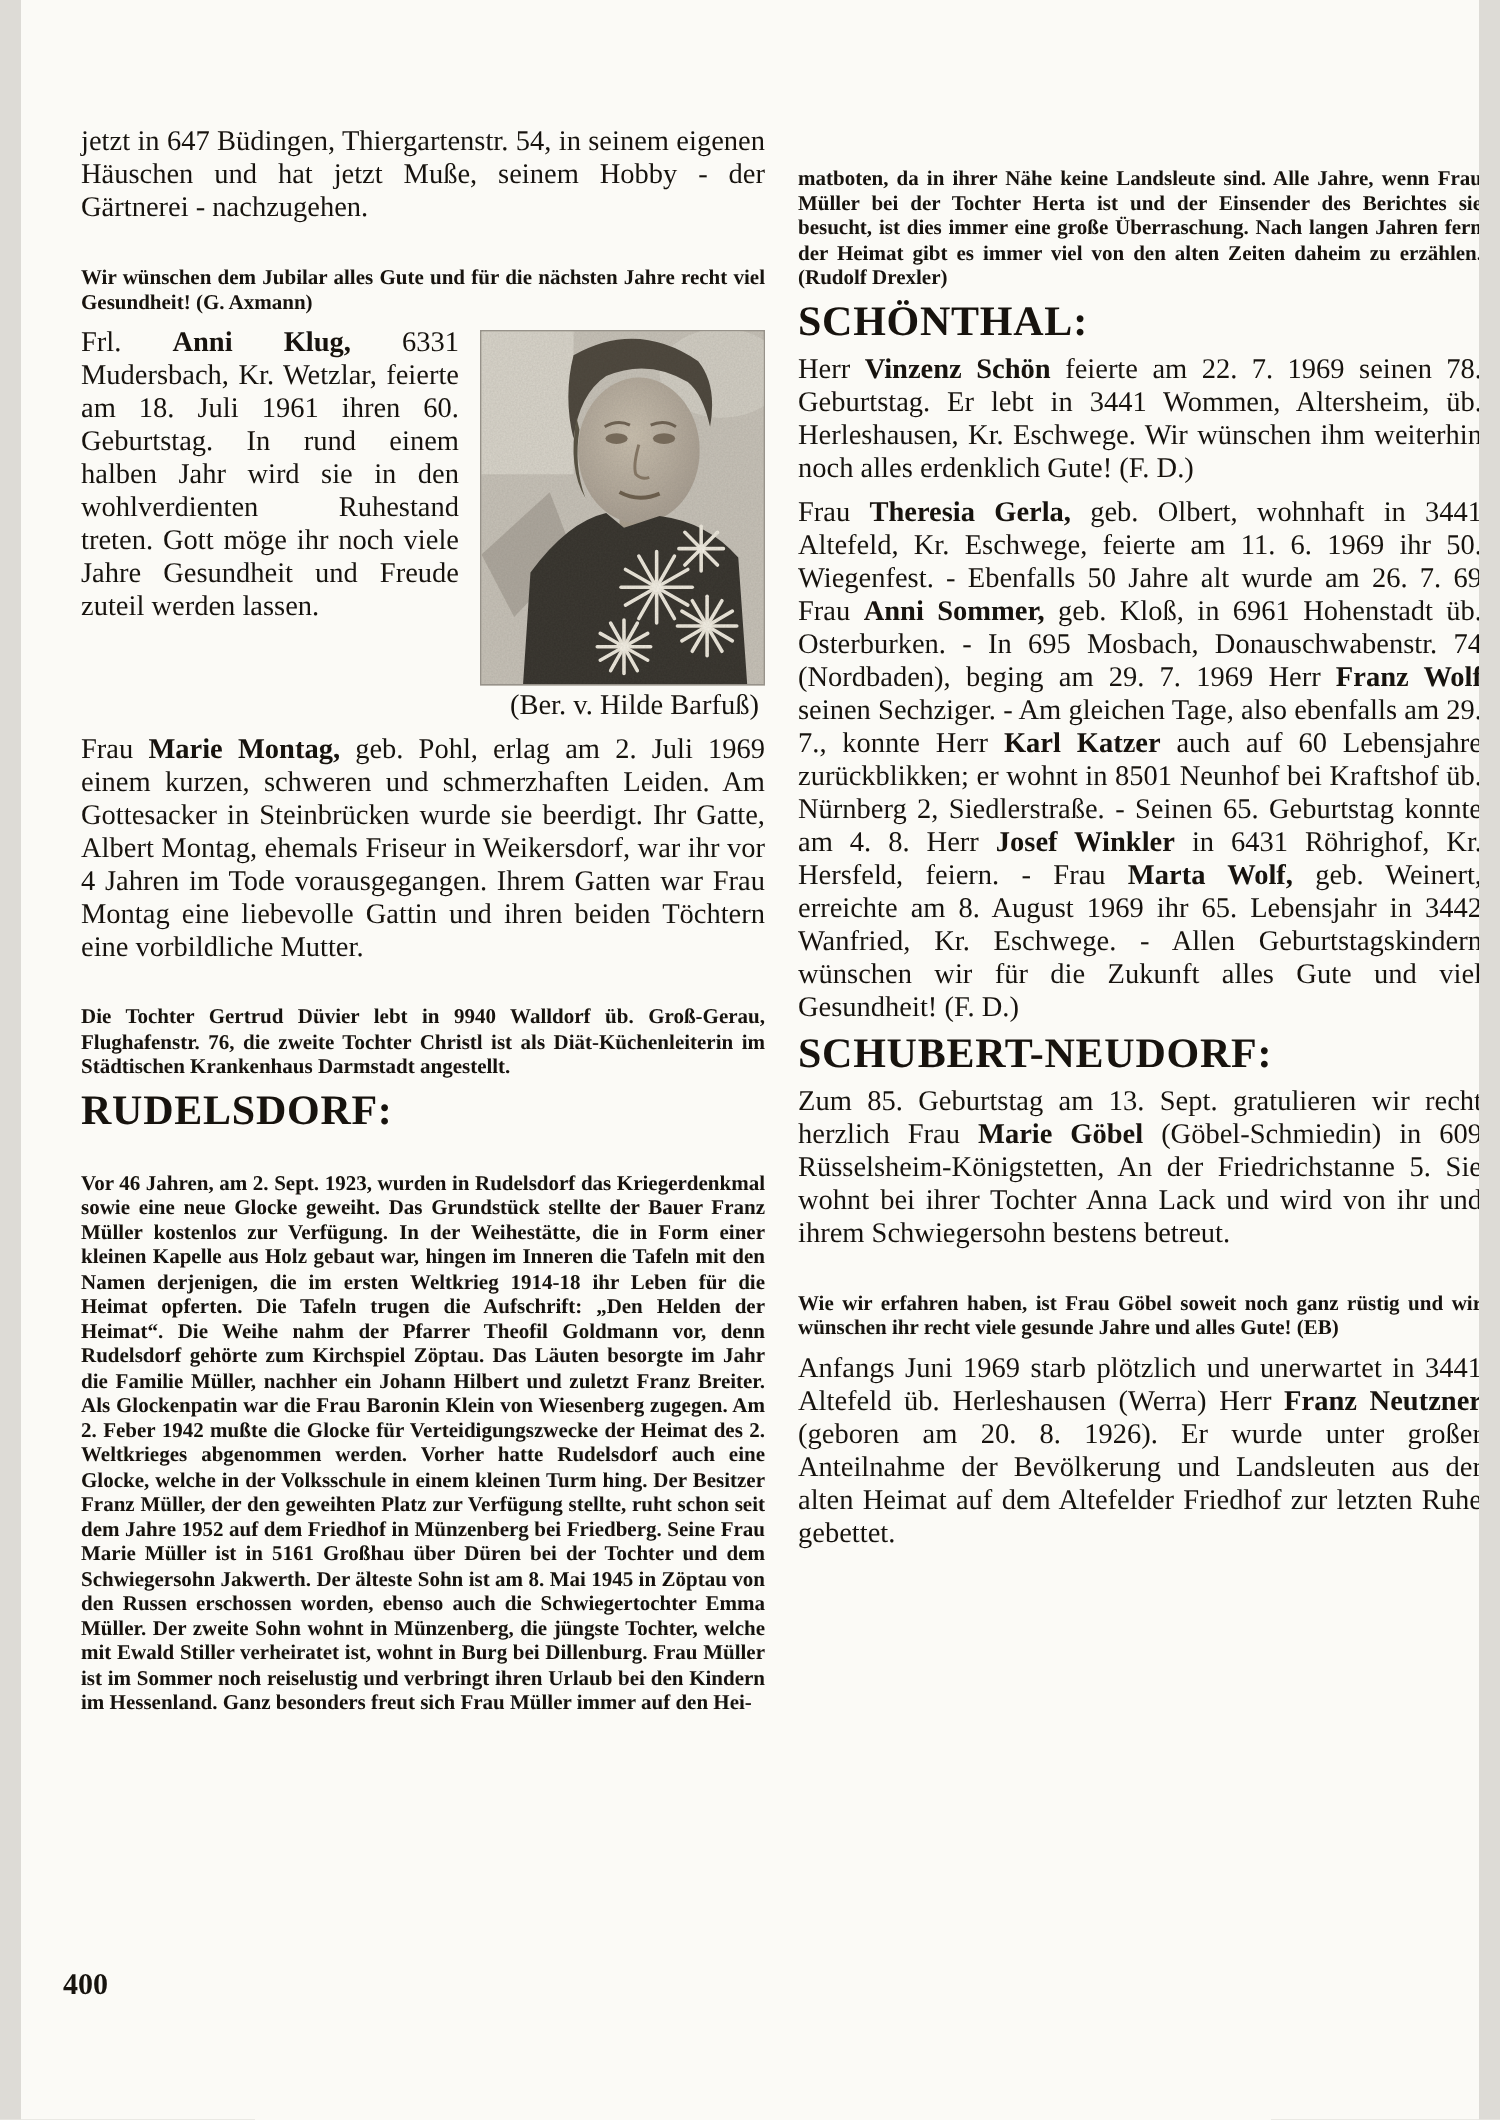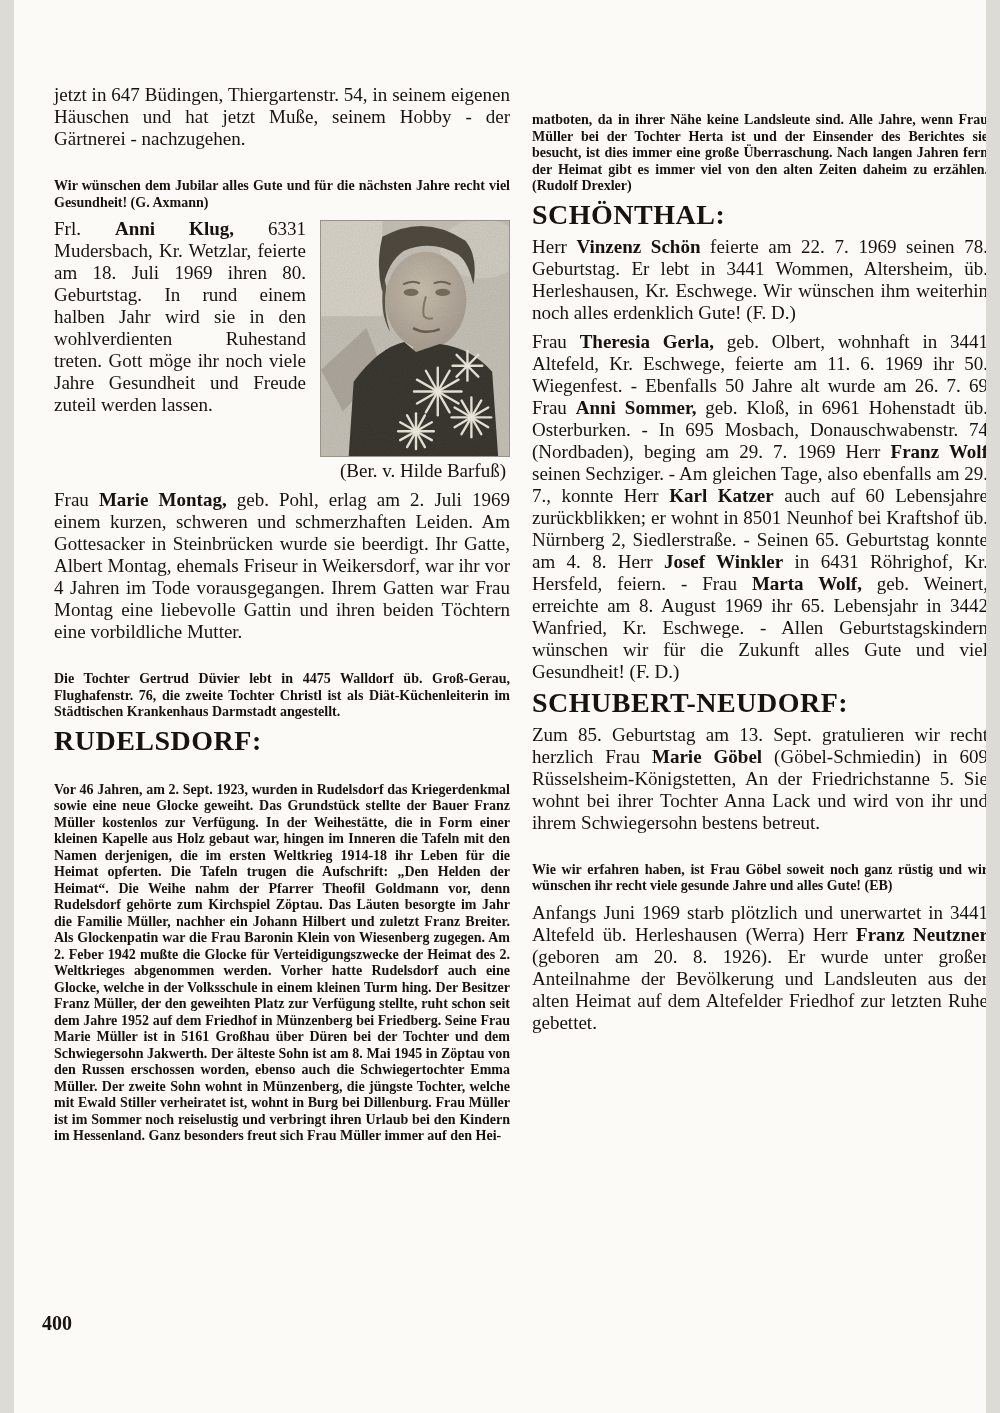--- a/index.html
+++ b/index.html
@@ -131,26 +131,26 @@
               <line x1="148" y1="146" x2="148" y2="131"></line>
                 <line x1="148" y1="146" x2="159" y2="135"></line>
             </g>
             <circle cx="118" cy="172" r="3.4" fill="#f5f1e6"></circle>
             <circle cx="152" cy="198" r="3" fill="#f5f1e6"></circle>
             <circle cx="96" cy="212" r="3" fill="#f5f1e6"></circle>
             <circle cx="148" cy="146" r="2.6" fill="#f5f1e6"></circle>
             <rect width="190" height="237" filter="url(#grain)" opacity="0.3"></rect>
           </svg>
         </div>
-        <p class="body"><span>Frl. </span><b>Anni Klug,</b><span> 6331 Mudersbach, Kr. Wetzlar, feierte am 18. Juli 1969 ihren 80. Geburtstag. In rund einem halben Jahr wird sie in den wohlverdienten Ruhestand treten. Gott möge ihr noch viele Jahre Gesundheit und Freude zuteil werden lassen.</span></p>
+        <p class="body"><span>Frl. </span><b>Anni Klug,</b><span> 6331 Mudersbach, Kr. Wetzlar, feierte am 18. Juli 1961 ihren 60. Geburtstag. In rund einem halben Jahr wird sie in den wohlverdienten Ruhestand treten. Gott möge ihr noch viele Jahre Gesundheit und Freude zuteil werden lassen.</span></p>
       </div>
       <p class="caption">(Ber. v. Hilde Barfuß)</p>
 
       <p class="body"><span>Frau </span><b>Marie Montag,</b><span> geb. Pohl, erlag am 2. Juli 1969 einem kurzen, schweren und schmerzhaften Leiden. Am Gottesacker in Steinbrücken wurde sie beerdigt. Ihr Gatte, Albert Montag, ehemals Friseur in Weikersdorf, war ihr vor 4 Jahren im Tode vorausgegangen. Ihrem Gatten war Frau Montag eine liebevolle Gattin und ihren beiden Töchtern eine vorbildliche Mutter.</span></p>
-      <p class="small">Die Tochter Gertrud Düvier lebt in 4475 Walldorf üb. Groß-Gerau, Flughafenstr. 76, die zweite Tochter Christl ist als Diät-Küchenleiterin im Städtischen Krankenhaus Darmstadt angestellt.</p>
+      <p class="small">Die Tochter Gertrud Düvier lebt in 9940 Walldorf üb. Groß-Gerau, Flughafenstr. 76, die zweite Tochter Christl ist als Diät-Küchenleiterin im Städtischen Krankenhaus Darmstadt angestellt.</p>
 
       <h3 class="section-heading">RUDELSDORF:</h3>
       <p class="small">Vor 46 Jahren, am 2. Sept. 1923, wurden in Rudelsdorf das Kriegerdenkmal sowie eine neue Glocke geweiht. Das Grundstück stellte der Bauer Franz Müller kostenlos zur Verfügung. In der Weihestätte, die in Form einer kleinen Kapelle aus Holz gebaut war, hingen im Inneren die Tafeln mit den Namen derjenigen, die im ersten Weltkrieg 1914-18 ihr Leben für die Heimat opferten. Die Tafeln trugen die Aufschrift: „Den Helden der Heimat“. Die Weihe nahm der Pfarrer Theofil Goldmann vor, denn Rudelsdorf gehörte zum Kirchspiel Zöptau. Das Läuten besorgte im Jahr die Familie Müller, nachher ein Johann Hilbert und zuletzt Franz Breiter. Als Glockenpatin war die Frau Baronin Klein von Wiesenberg zugegen. Am 2. Feber 1942 mußte die Glocke für Verteidigungszwecke der Heimat des 2. Weltkrieges abgenommen werden. Vorher hatte Rudelsdorf auch eine Glocke, welche in der Volksschule in einem kleinen Turm hing. Der Besitzer Franz Müller, der den geweihten Platz zur Verfügung stellte, ruht schon seit dem Jahre 1952 auf dem Friedhof in Münzenberg bei Friedberg. Seine Frau Marie Müller ist in 5161 Großhau über Düren bei der Tochter und dem Schwiegersohn Jakwerth. Der älteste Sohn ist am 8. Mai 1945 in Zöptau von den Russen erschossen worden, ebenso auch die Schwiegertochter Emma Müller. Der zweite Sohn wohnt in Münzenberg, die jüngste Tochter, welche mit Ewald Stiller verheiratet ist, wohnt in Burg bei Dillenburg. Frau Müller ist im Sommer noch reiselustig und verbringt ihren Urlaub bei den Kindern im Hessenland. Ganz besonders freut sich Frau Müller immer auf den Hei-</p>
     </div>
 
     <div class="col">
       <p class="small">matboten, da in ihrer Nähe keine Landsleute sind. Alle Jahre, wenn Frau Müller bei der Tochter Herta ist und der Einsender des Berichtes sie besucht, ist dies immer eine große Überraschung. Nach langen Jahren fern der Heimat gibt es immer viel von den alten Zeiten daheim zu erzählen. (Rudolf Drexler)</p>
 
       <h3 class="section-heading">SCHÖNTHAL:</h3>
       <p class="body"><span>Herr </span><b>Vinzenz Schön</b><span> feierte am 22. 7. 1969 seinen 78. Geburtstag. Er lebt in 3441 Wommen, Altersheim, üb. Herleshausen, Kr. Eschwege. Wir wünschen ihm weiterhin noch alles erdenklich Gute! (F. D.)</span></p>

